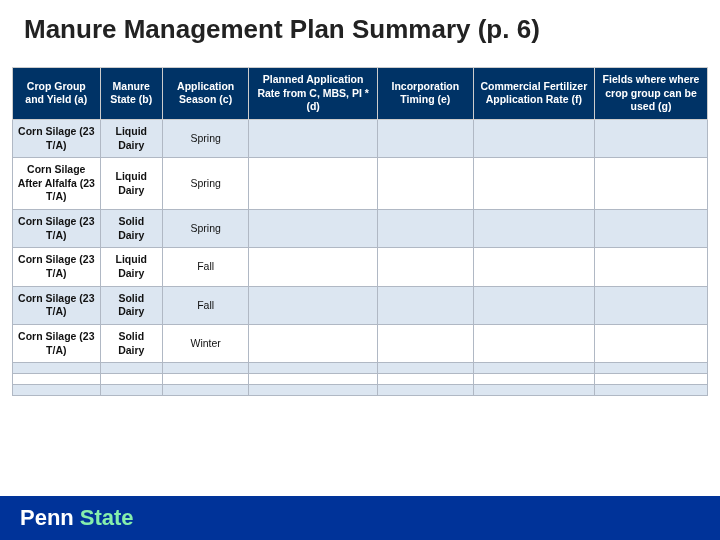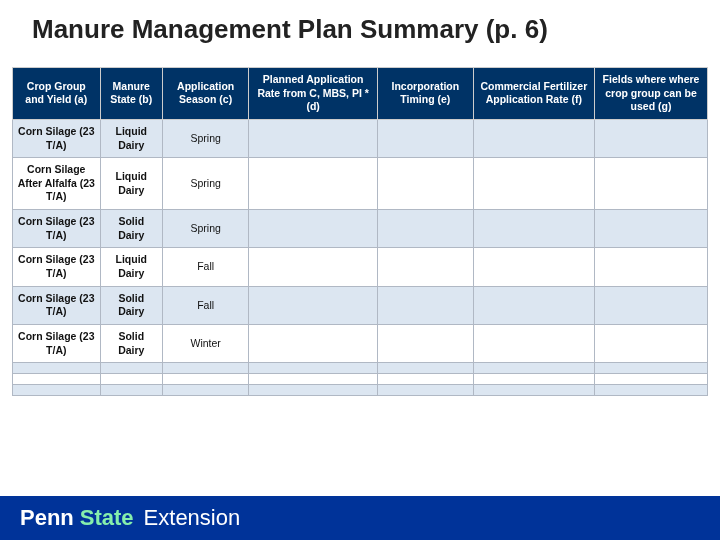--- a/index.html
+++ b/index.html
@@ -16,21 +16,21 @@
       height: 540px;
       background: #fff;
       display: flex;
       flex-direction: column;
     }
 
     .page-title {
       font-size: 26px;
       font-weight: bold;
       color: #222;
-      padding: 14px 20px 10px 32px;
+      padding: 14px 20px 10px 24px;
     }
 
     .table-wrapper {
       flex: 1;
       padding: 12px 12px 4px 12px;
       overflow: hidden;
     }
 
     table {
       width: 100%;
@@ -227,16 +227,15 @@
             <td></td>
           </tr>
         </tbody>
     </table>
   </div>
 
   <div class="footer-bar">
     <div class="footer-logo">
       <span class="footer-penn">Penn</span>
       <span class="footer-state">State</span>
-      <span class="footer-extension">Extension</span>
     </div>
   </div>
 </div>
 
 </body></html>

